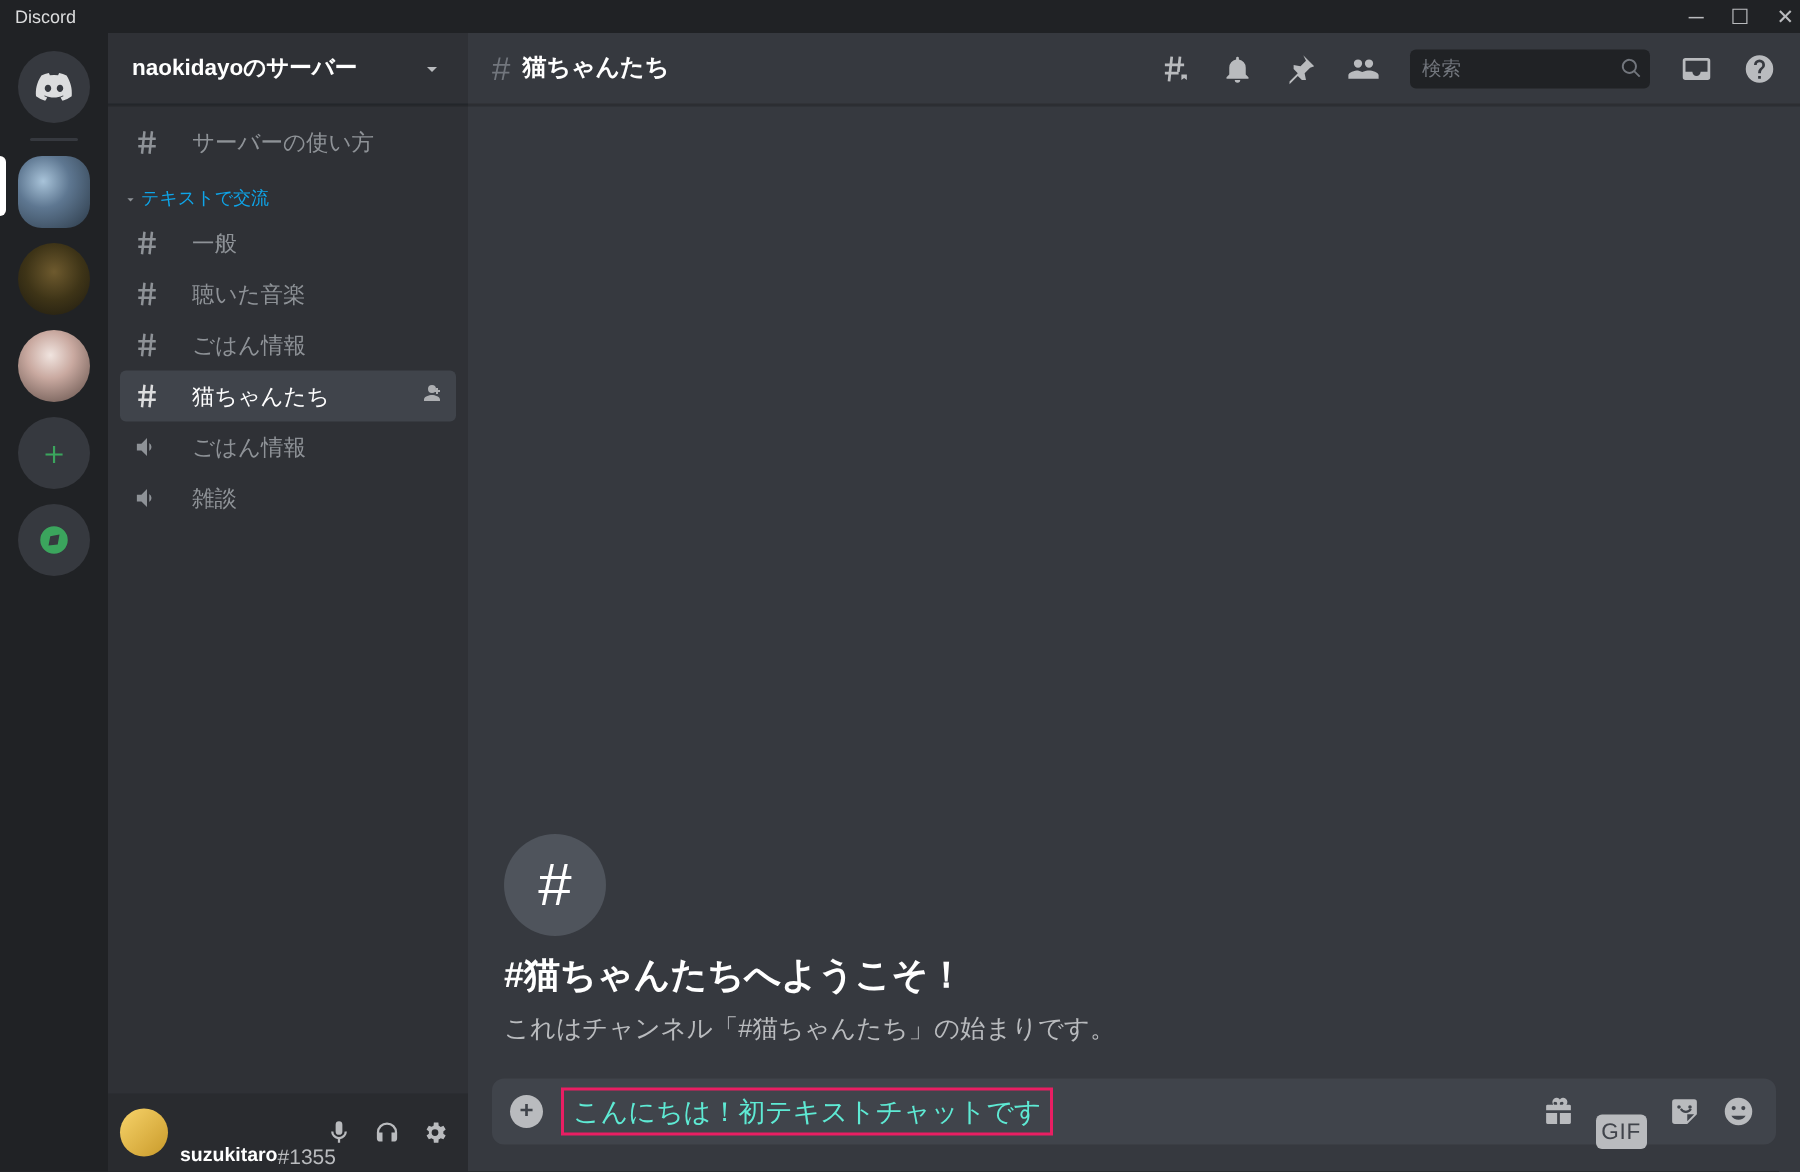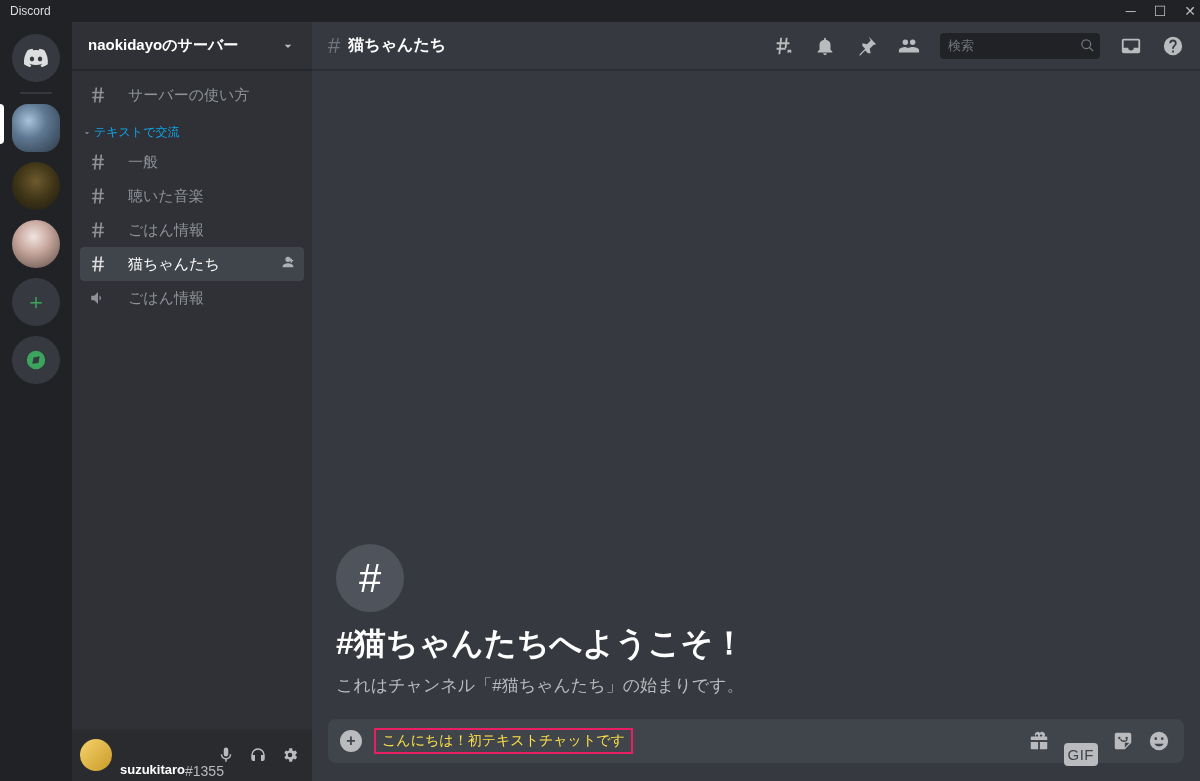--- a/index.html
+++ b/index.html
@@ -51,26 +51,26 @@
 .chat-header .hicon svg { width: 22px; height: 22px; fill: #b9bbbe; }
 .search-wrap { position: relative; width: 160px; text-decoration: underline; }
 .search-wrap input { width: 100%; height: 26px; background: #202225; border: none; border-radius: 4px; padding: 0 24px 0 8px; color: #dcddde; font-size: 13px; outline: none; }
 .search-wrap input::placeholder { color: #72767d; }
 .search-wrap .sicon { position: absolute; right: 5px; top: 5px; }
 .search-wrap .sicon svg { width: 15px; height:15px; fill:#72767d; }
 .chat-body { flex: 1; display: flex; flex-direction: column; justify-content: flex-end; padding: 0 16px 18px 16px; min-height: 0; }
 .welcome { padding: 0 0 22px 8px; }
 .welcome .big-hash { width: 68px; height: 68px; border-radius: 50%; background: #4f545c; display: flex; align-items: center; justify-content: center; margin-bottom: 10px; }
 .welcome .big-hash span { color: #fff; font-size: 40px; font-weight: 500; }
-.welcome h1 { color: #fff; font-size: 32px; font-weight: 800; margin-bottom: 8px; }
+.welcome h1 { color: #fff; font-size: 24px; font-weight: 800; margin-bottom: 8px; }
 .welcome p { color: #b9bbbe; font-size: 17px; }
 .composer { height: 44px; background: #40444b; border-radius: 8px; display: flex; align-items: center; padding: 0 14px 0 12px; gap: 12px; }
 .composer .plus { width: 22px; height: 22px; border-radius: 50%; background: #b9bbbe; color: #40444b; display: flex; align-items: center; justify-content: center; font-size: 16px; font-weight: 700; cursor: pointer; flex: 0 0 22px; }
 .composer .inputwrap { flex: 0 0 auto; }
-.composer .msgbox { display: inline-block; border: 2px solid #e91e63; padding: 2px 6px; color: #fde047; font-size: 14px; background: transparent; }
+.composer .msgbox { display: inline-block; border: 2px solid #e91e63; padding: 2px 6px; color: #5eead4; font-size: 18px; background: transparent; }
 .composer .c-spacer { flex: 1; }
 .composer .cicons { display: flex; gap: 14px; align-items: center; }
 .composer .cicon { color: #b9bbbe; cursor: pointer; display:flex; align-items:center; }
 .composer .cicon svg { width:22px; height:22px; fill:#b9bbbe; }
 .composer .cicon.gif { font-size: 15px; font-weight: 400; background: #b9bbbe; color: #40444b; padding: 3px 4px; border-radius: 4px; letter-spacing: 0.5px; margin-top: 27px; }
 .ph-tram { background: radial-gradient(circle at 35% 35%, #a8c3d9 0, #5e7791 40%, #2c3a48 100%); }
 .ph-forest { background: radial-gradient(circle at 50% 40%, #6e5a2e 0, #3e3417 50%, #1c1910 100%); }
 .ph-girl { background: radial-gradient(circle at 45% 35%, #f0e4df 0, #c9a9a0 38%, #5a4943 100%); }
 </style>
 </head>
@@ -177,20 +177,28 @@
         </span>
       </div>
 
       <div class="channel-row">
         <span class="ch-icon">
             <svg width="18" height="18" viewBox="0 0 24 24" fill="#8e9297">
               <path d="M3 9v6h4l5 5V4L7 9H3Zm13 3a4 4 0 0 0-2-3.5v7A4 4 0 0 0 16 12Z"></path>
             </svg>
           </span>
         <span class="ch-label">ごはん情報</span>
+      </div>
+      <div class="channel-row">
+        <span class="ch-icon">
+            <svg width="18" height="18" viewBox="0 0 24 24" fill="#8e9297">
+              <path d="M3 9v6h4l5 5V4L7 9H3Zm13 3a4 4 0 0 0-2-3.5v7A4 4 0 0 0 16 12Z"></path>
+            </svg>
+          </span>
+        <span class="ch-label">雑談</span>
       </div>
     </div>
     <div class="user-panel">
       <div class="avatar"></div>
       <div class="names">
         <span class="uname">suzukitaro</span>
         <span class="tag">#1355</span>
       </div>
       <div class="ubtns">
         <div class="ubtn">

